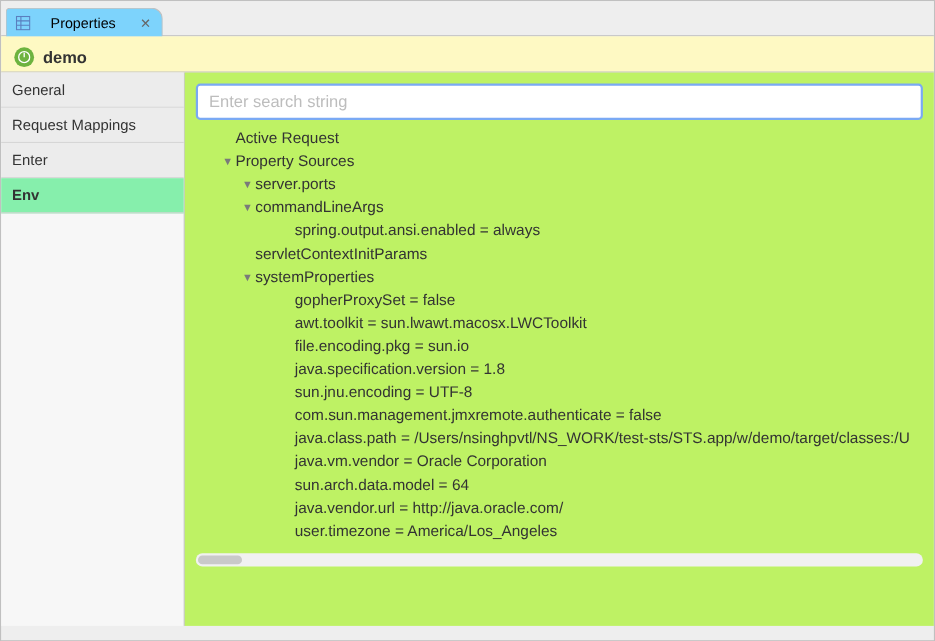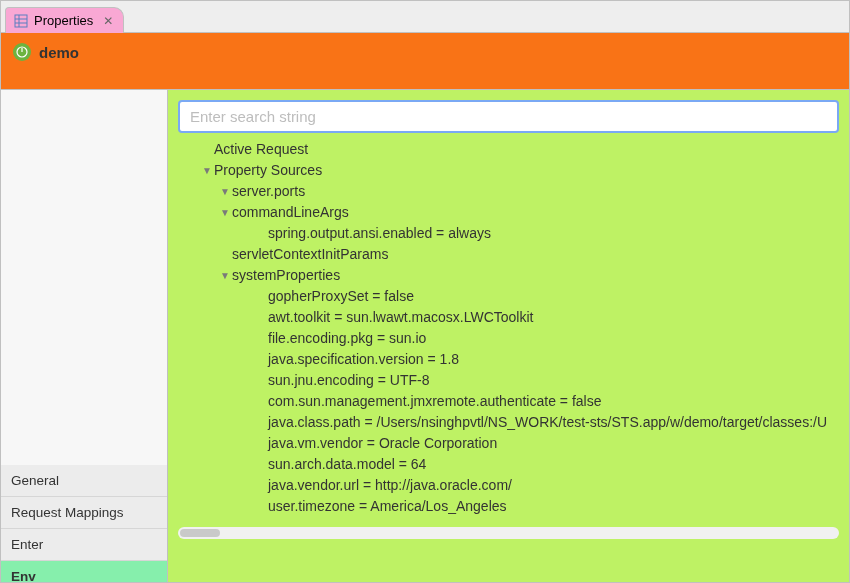--- a/index.html
+++ b/index.html
@@ -7,59 +7,59 @@
     
     .tab-bar {
       height: 32px;
       background: #eeeeee;
       display: flex;
       align-items: flex-end;
       border-bottom: 1px solid #c0c0c0;
       padding-left: 4px;
     }
     .tab {
-      background: #f9a8d4;
+      background: #7dd3fc;
       border: 1px solid #c0c0c0;
       border-bottom: none;
       border-top-left-radius: 4px;
       border-top-right-radius: 10px;
       padding: 5px 10px 5px 8px;
       display: flex;
       align-items: center;
-      gap: 6px;
+      gap: 18px;
       font-size: 13px;
       position: relative;
       top: 1px;
     }
     .tab .tab-icon {
       width: 14px; height: 14px; display: inline-flex; align-items: center; justify-content: center;
     }
     .tab .tab-icon svg { width: 14px; height: 14px; }
     .close-icon { font-size: 12px; color: #666; margin-left: 4px; }
     
     .header-area {
-      background: #f97316;
-      padding: 10px 12px 28px 12px;
+      background: #fef9c3;
+      padding: 10px 12px 4px 12px;
       border-bottom: 1px solid #c0c0c0;
     }
     .project-row { display: flex; align-items: center; gap: 8px; }
     .spring-icon {
       width: 18px; height: 18px; border-radius: 50%;
       background: #6db33f; display: inline-flex; align-items: center; justify-content: center;
       color: #fff; font-size: 11px; font-weight: bold;
     }
     .project-name { font-size: 15px; font-weight: bold; color: #333; }
     
     .body-row { display: flex; height: calc(100% - 32px - 46px); }
     
     .sidebar {
       width: 167px;
       background: #f7f7f7;
       border-right: 1px solid #c0c0c0;
-      display: flex; flex-direction: column; justify-content: flex-end;
+      display: flex; flex-direction: column;
     }
     .sidebar-item {
       padding: 8px 10px;
       font-size: 13.5px;
       color: #333;
       border-bottom: 1px solid #d6d6d6;
       cursor: pointer;
       background: #ececec;
     }
     .sidebar-item.active {

